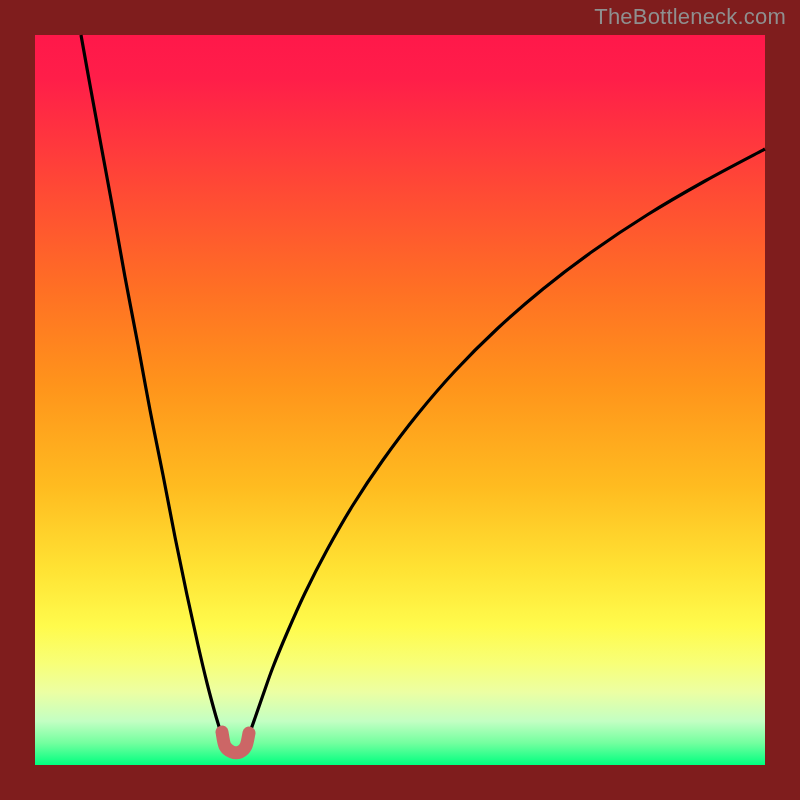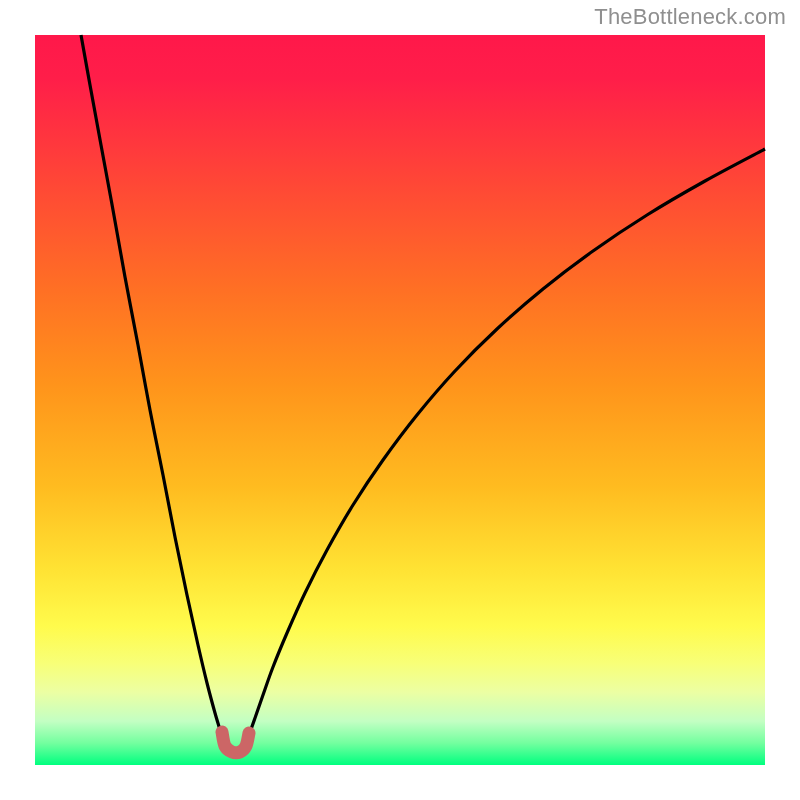--- a/index.html
+++ b/index.html
@@ -10,21 +10,21 @@
     background: #000;
     overflow: hidden;
     font-family: Arial, Helvetica, sans-serif;
   }
   .frame {
     position: absolute;
     left: 0;
     top: 0;
     width: 800px;
     height: 800px;
-    background: #ffffff;
+    background: #7f1d1d;
     text-align: center;
   }
   .plot-area {
     position: absolute;
     left: 35px;
     top: 35px;
     width: 730px;
     height: 730px;
     background: linear-gradient(
       to bottom,

